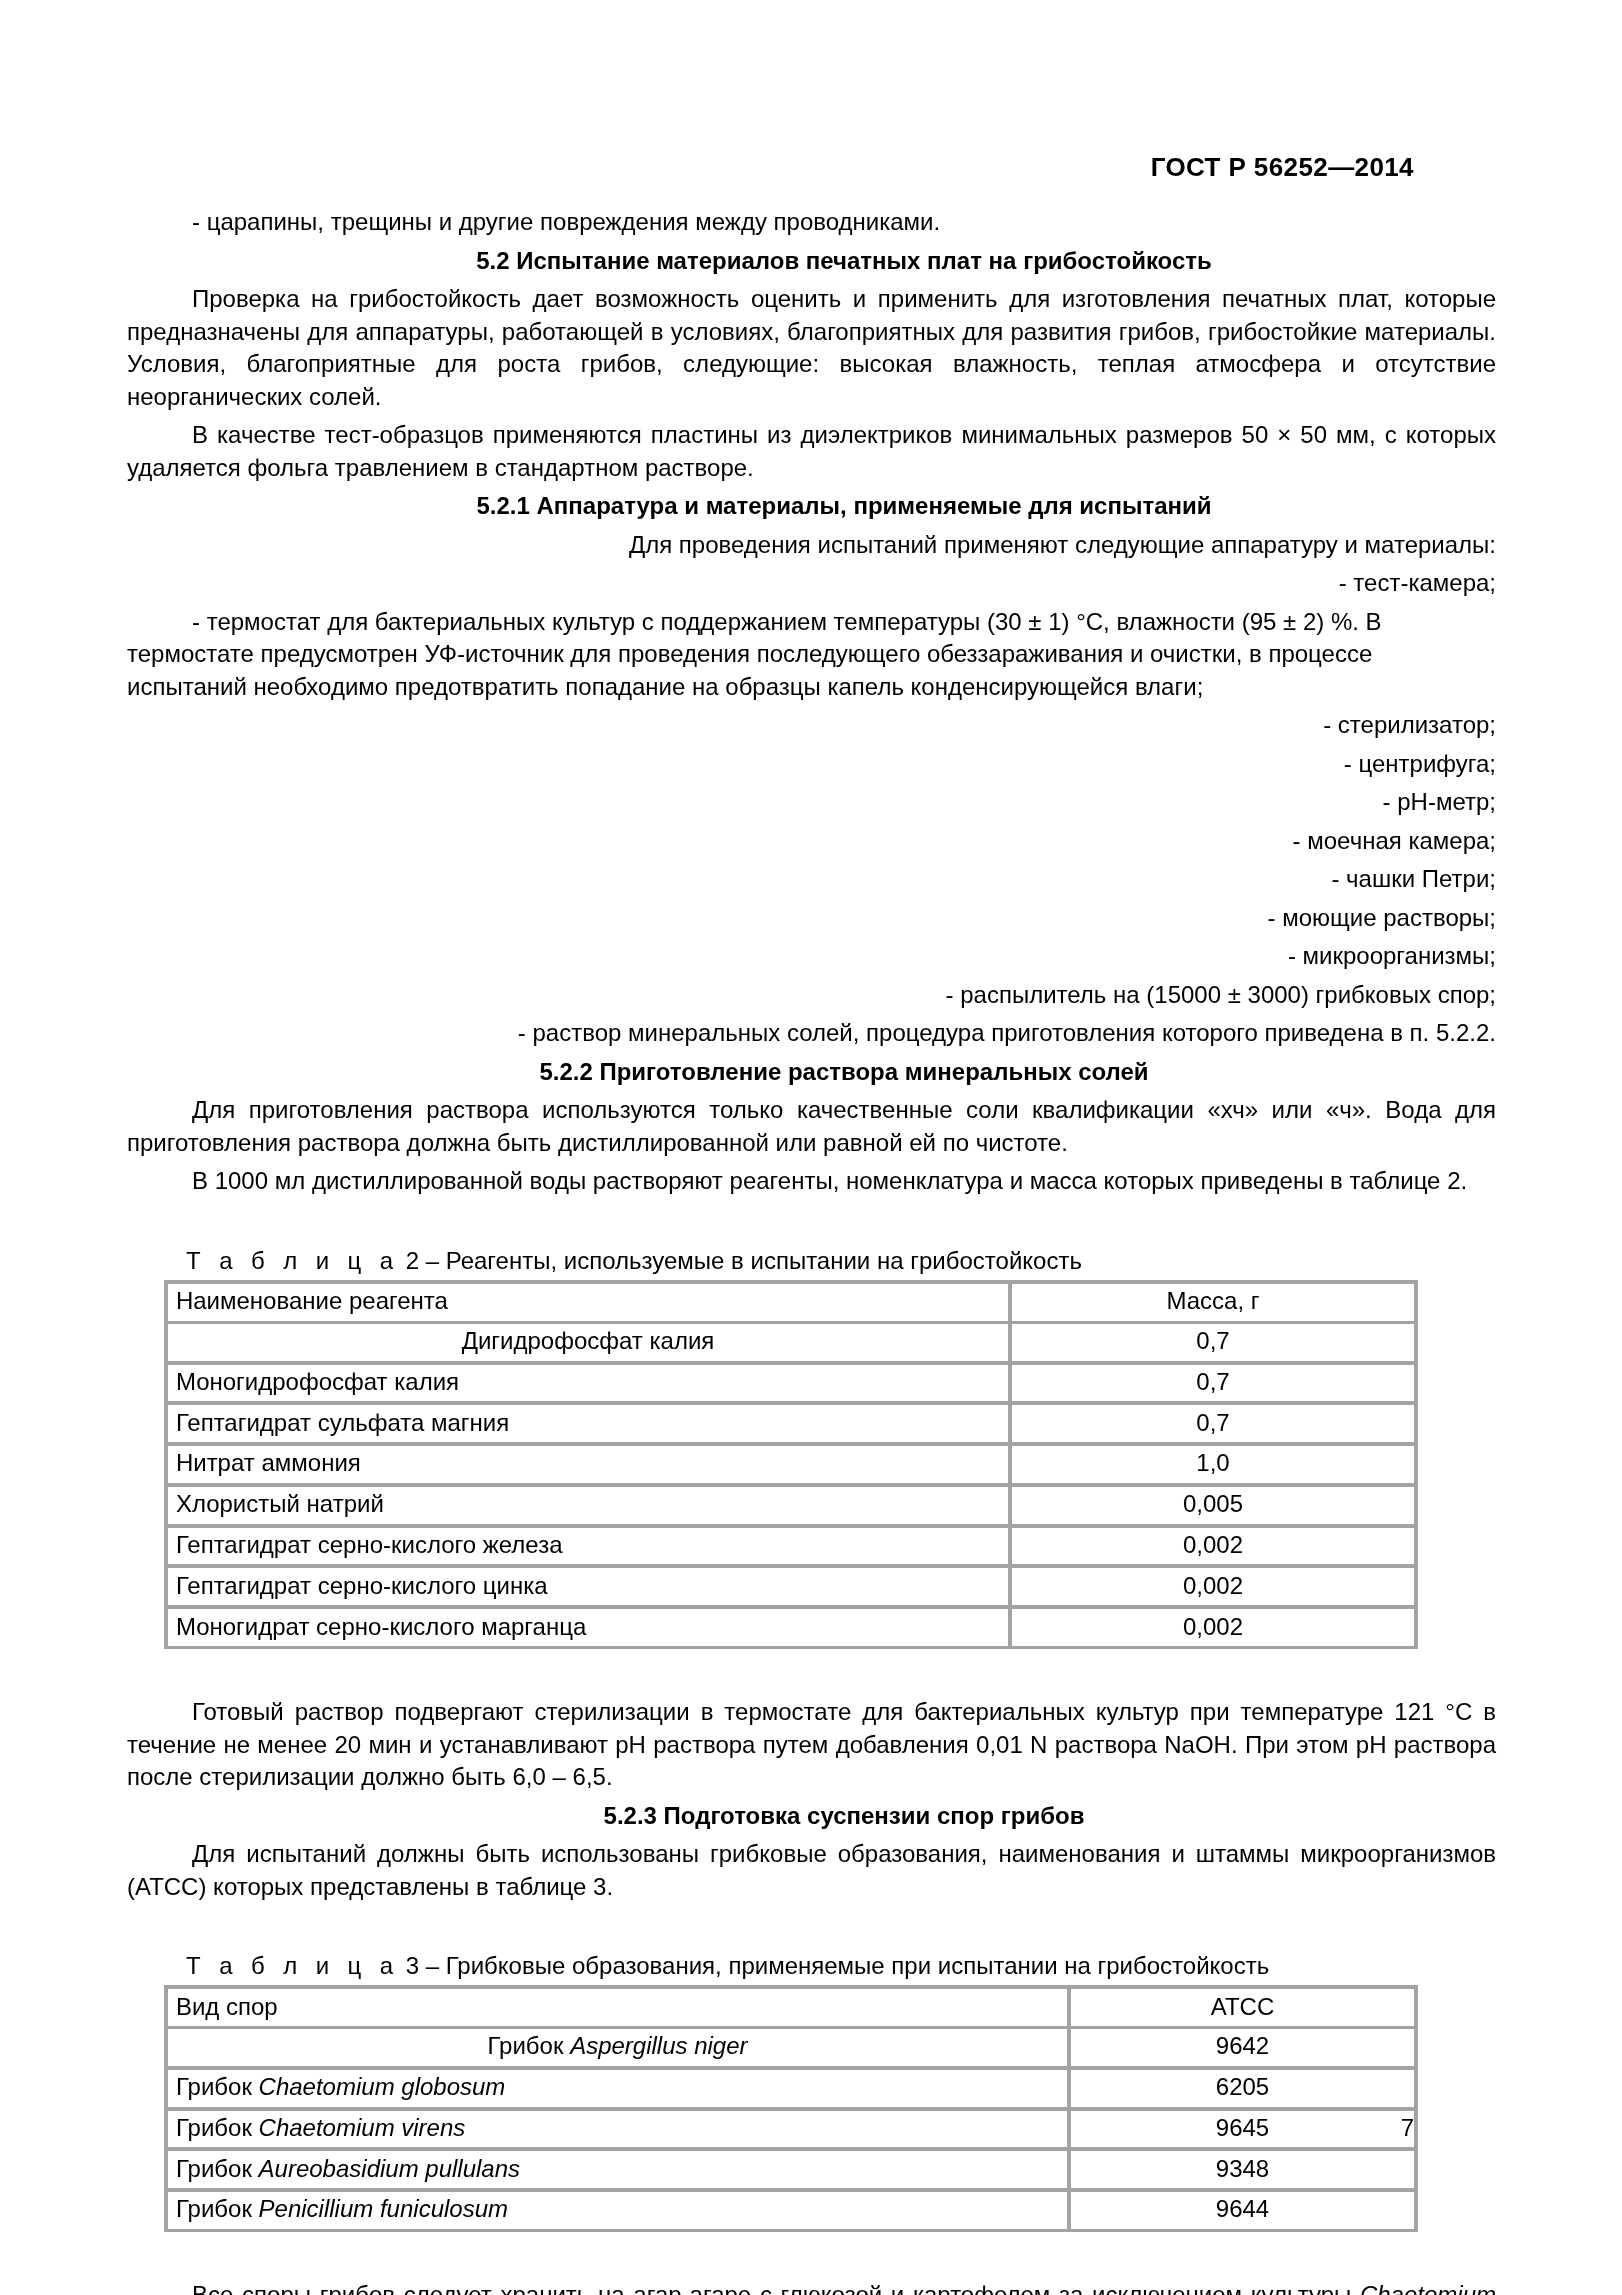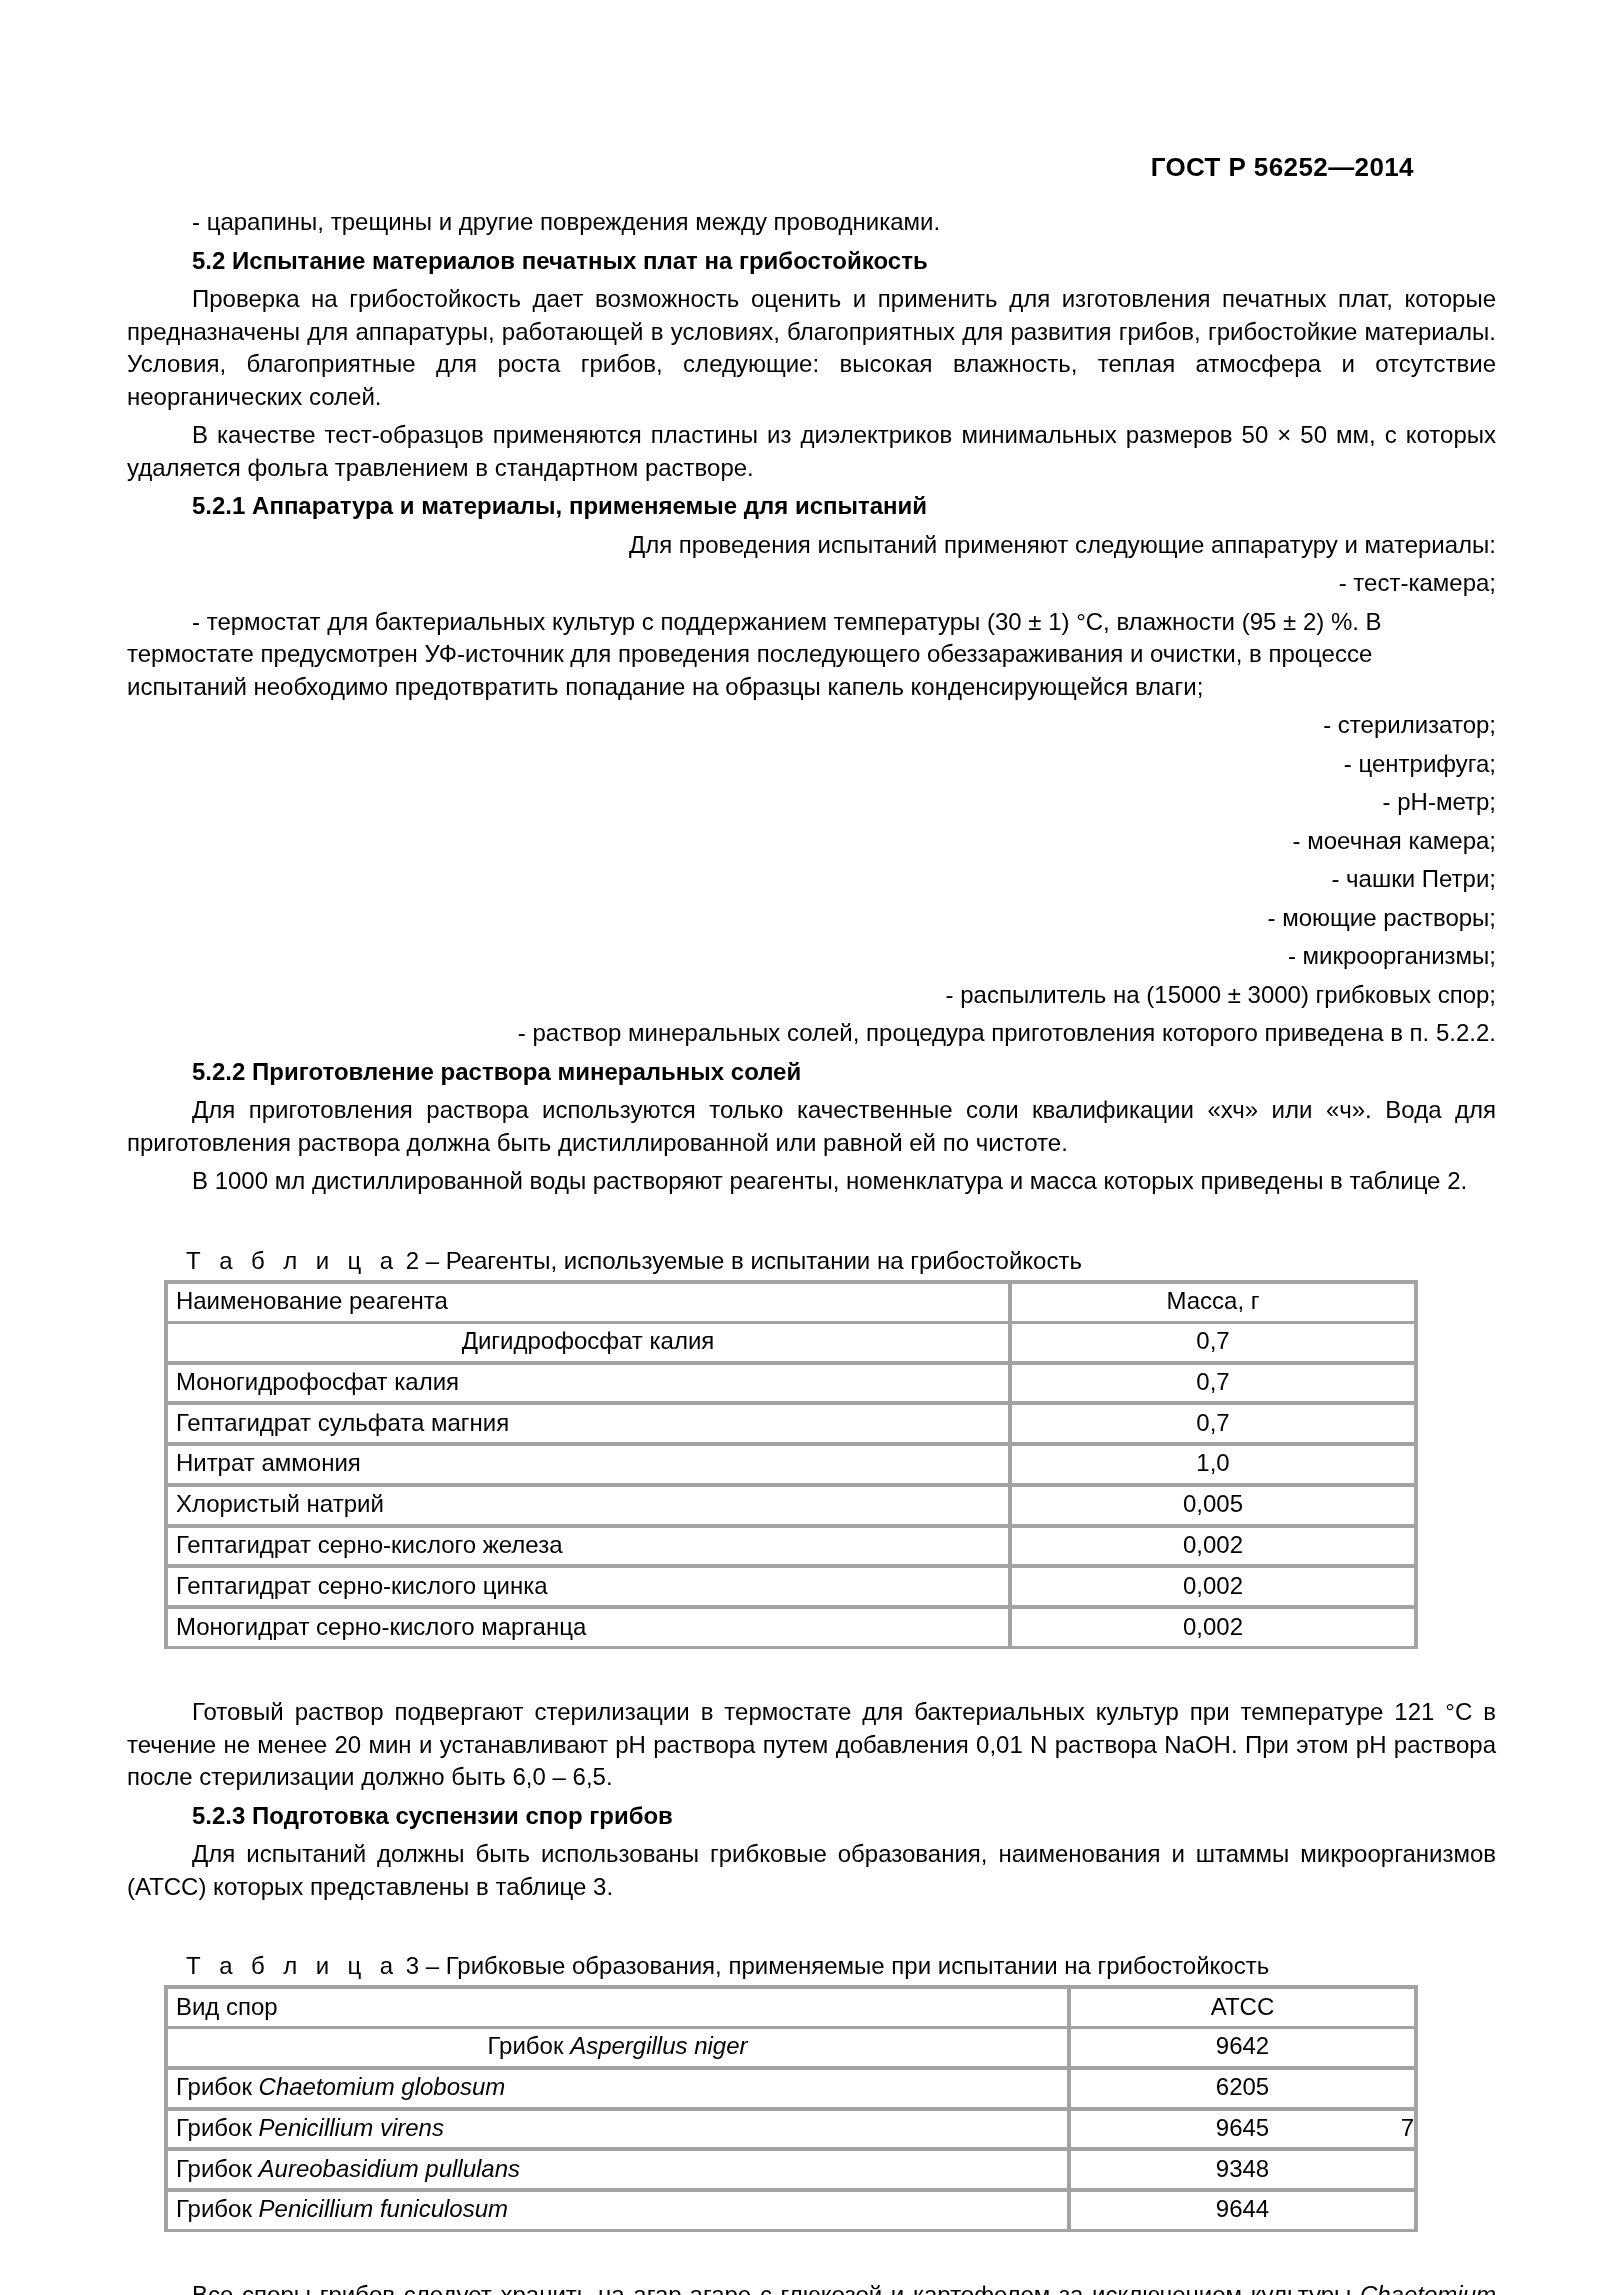--- a/index.html
+++ b/index.html
@@ -46,21 +46,21 @@
   p {
     margin: 6px;
     font-size: 24px;
     line-height: 1.355;
     text-align: justify;
     text-justify: inter-word;
   }
 
   p.indent { text-indent: 65px; }
   p.bullet  { text-indent: 65px; text-align: left; }
-  p.head    { text-indent: 65px; font-weight: bold; text-align: left; }
+  p.head    { text-indent: 65px; font-weight: bold; text-align: center; }
 
   
   p.single { text-align: right; }
   .spacer-lg { height: 41px; }
 
   i, .ital { font-style: italic; }
 
   
   .tbl-caption {
     font-size: 24px;
@@ -261,21 +261,21 @@
         <tr>
           <td class="c-name">
             <span>Грибок</span>
             <span class="ital">Chaetomium  globosum</span>
           </td>
           <td class="c-val">6205</td>
         </tr>
         <tr>
           <td class="c-name">
             <span>Грибок</span>
-            <span class="ital">Penicillium virens</span>
+            <span class="ital">Chaetomium virens</span>
           </td>
           <td class="c-val">9645</td>
         </tr>
         <tr>
           <td class="c-name">
             <span>Грибок</span>
             <span class="ital">Aureobasidium pullulans</span>
           </td>
           <td class="c-val">9348</td>
         </tr>

